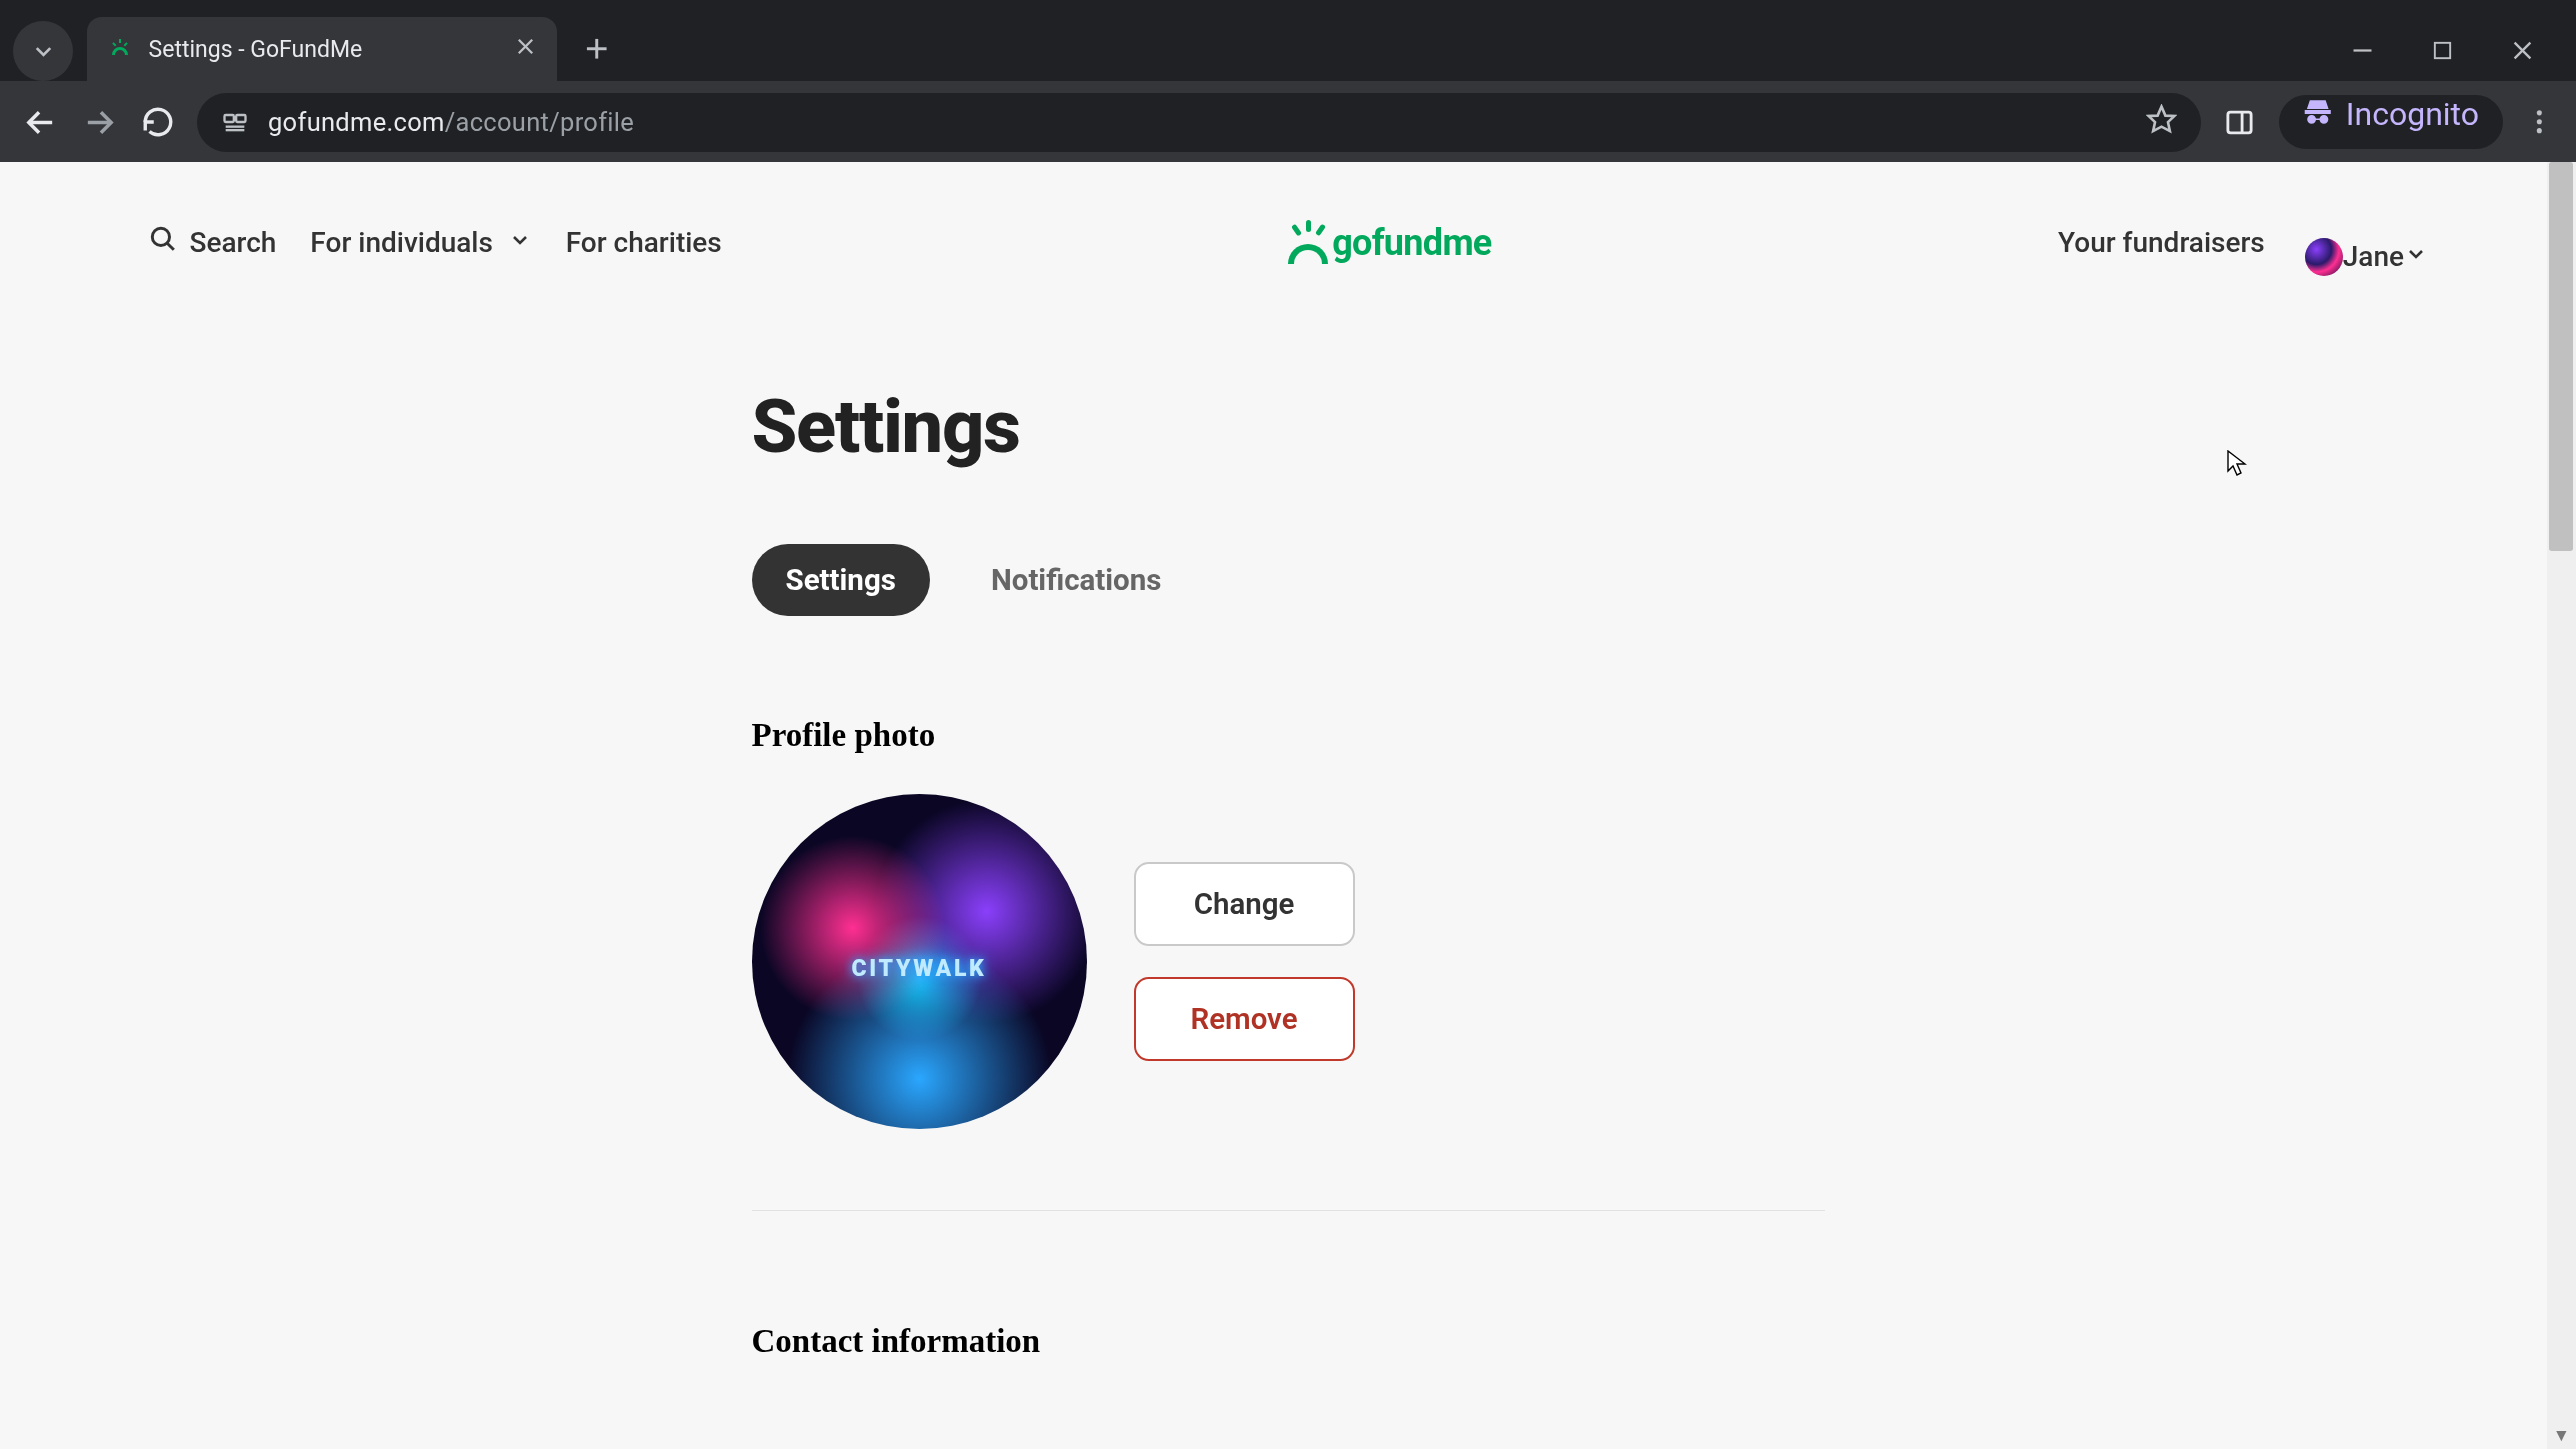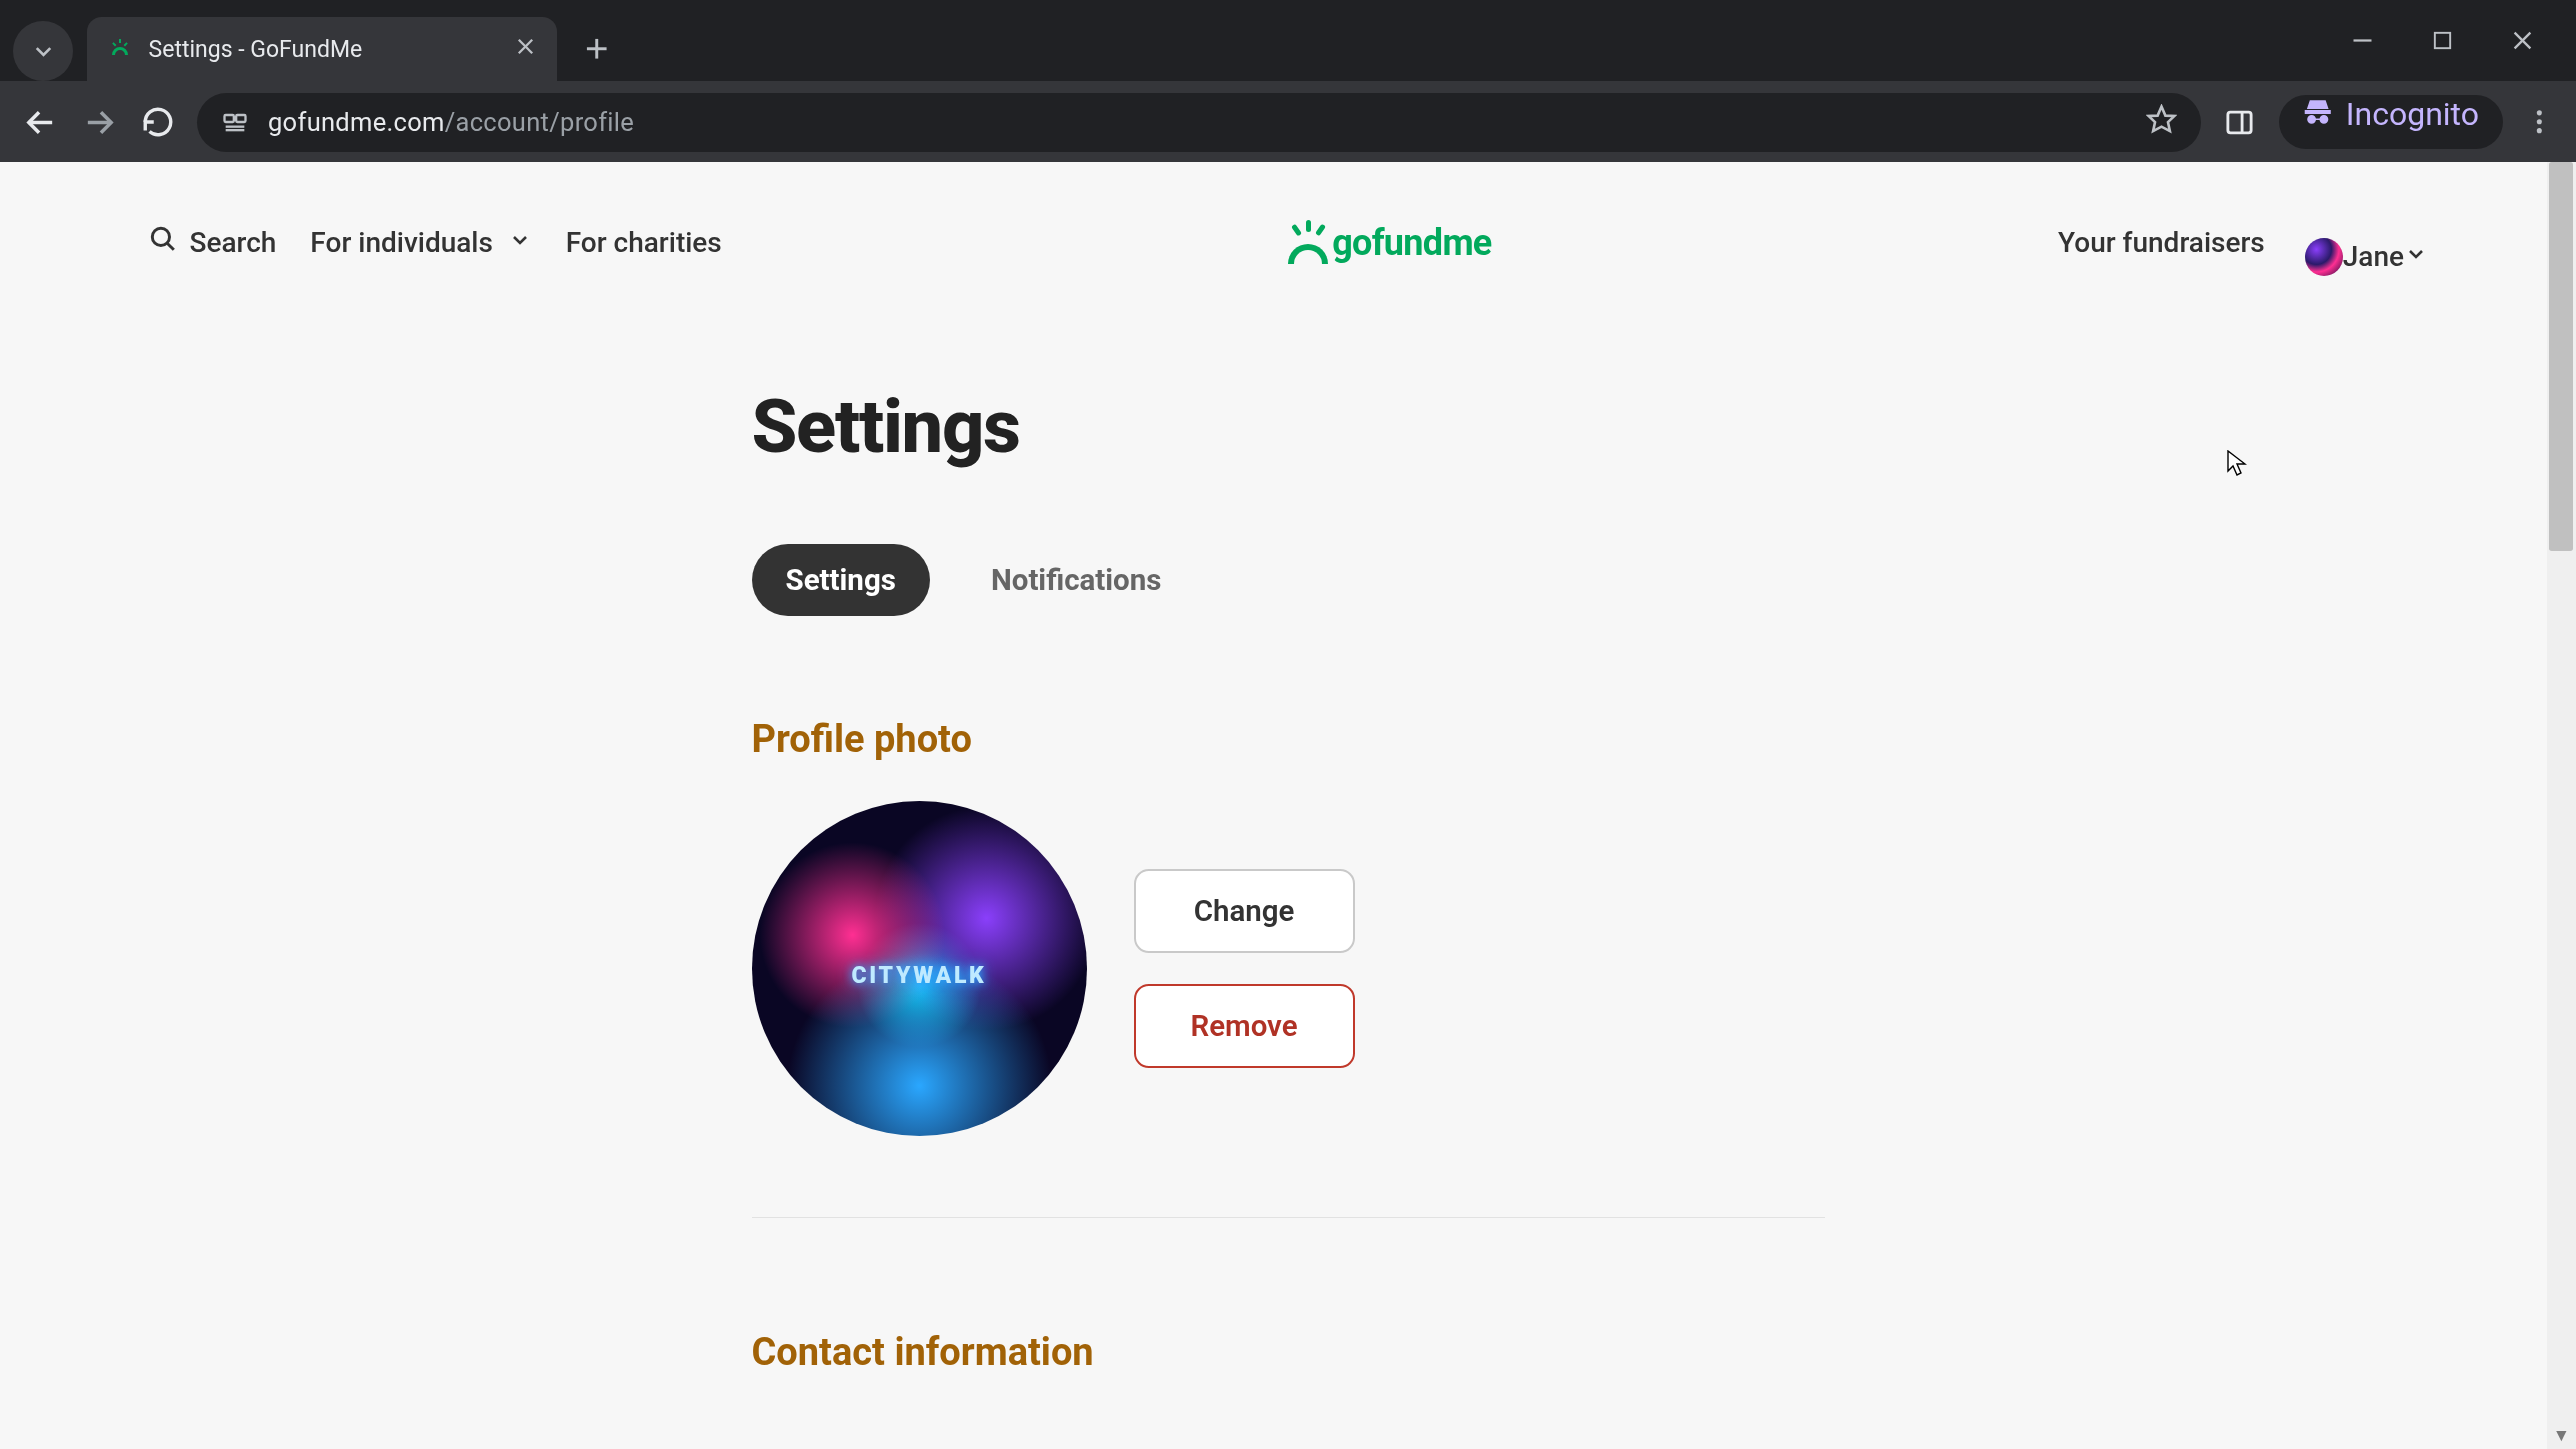--- a/index.html
+++ b/index.html
@@ -10,21 +10,21 @@
       height: 1449px;
       overflow: hidden;
       position: relative;
     }
 
     
     .titlebar {
       height: 81px;
       background: #202124;
       display: flex;
-      align-items: flex-start;
+      align-items: center;
     }
     .tab-strip {
       display: flex;
       align-items: flex-end;
       height: 81px;
       padding-left: 6.7px;
       flex: 1;
     }
     .tab-search-btn {
       width: 60px;
@@ -215,23 +215,24 @@
       font-weight: 700;
       color: #666;
     }
     .pill.active {
       background: #333;
       color: #fff;
     }
 
     .section-label {
       margin-top: 101px;
-      font-size: 38px;
+      font-size: 33px;
       font-weight: 700;
-      color: #a16207;
+      color: #000000;
+      font-family: Liberation Serif, serif;
     }
 
     .photo-row {
       margin-top: 40px;
       display:flex;
       align-items:center;
       gap: 47px;
     }
     .avatar-lg {
       width: 335px; height: 335px; border-radius: 50%;

